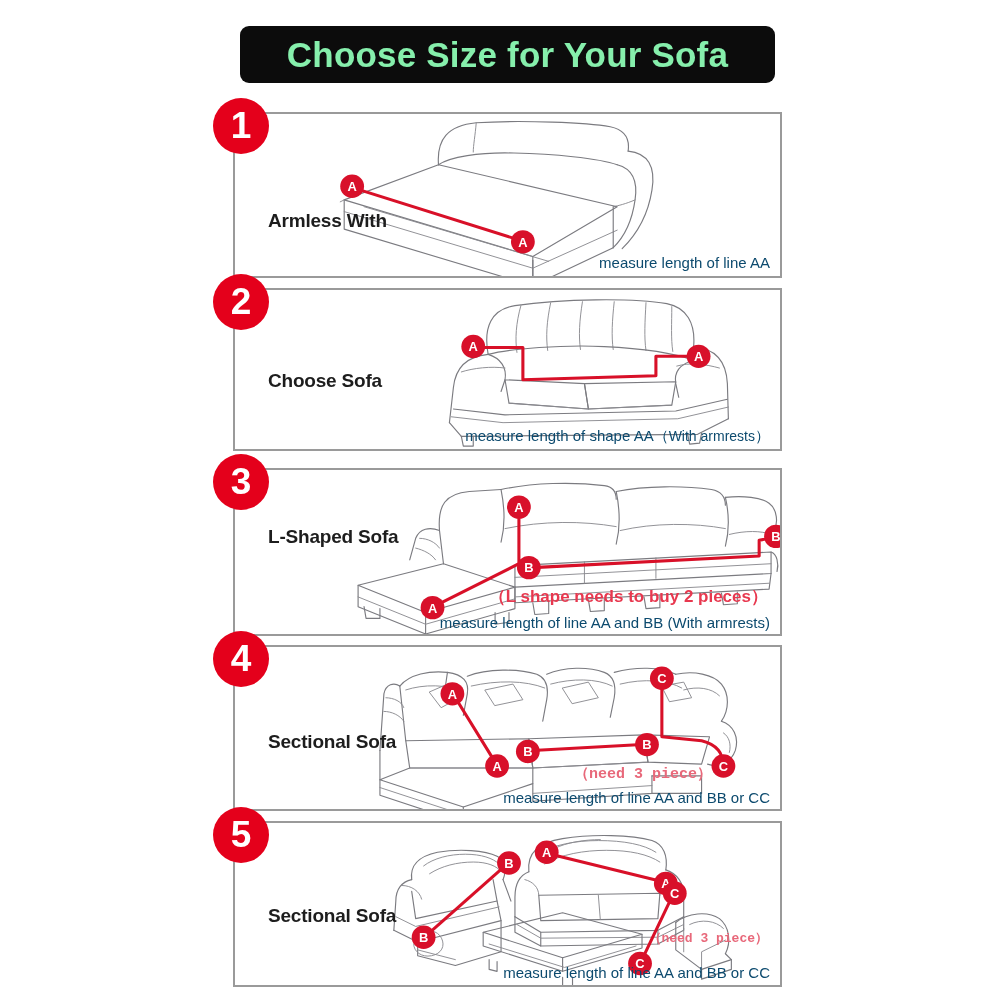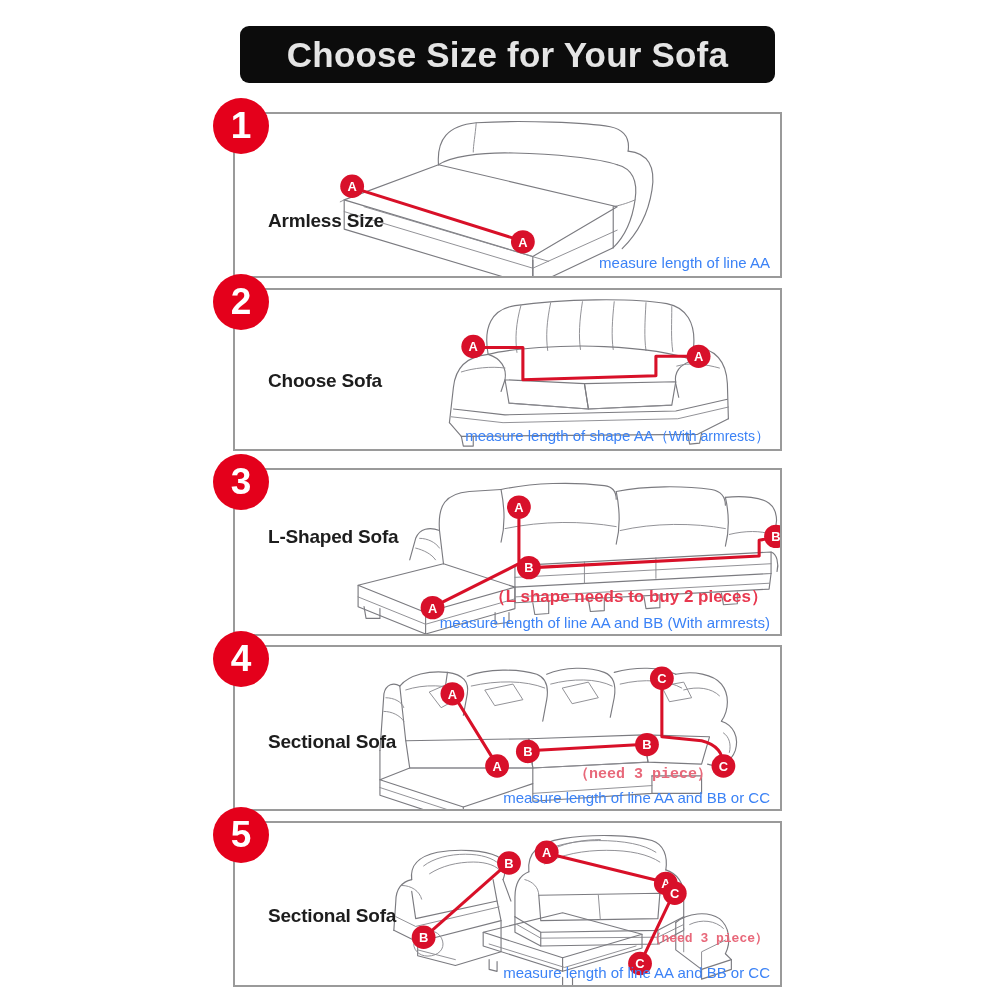--- a/index.html
+++ b/index.html
@@ -23,21 +23,21 @@
     top: 26px;
     width: 535px;
     height: 57px;
     background: #0c0c0c;
     border-radius: 9px;
     display: flex;
     align-items: center;
     justify-content: center;
   }
   .title-text {
-    color: #e5e5e5;
+    color: #86efac;
     font-size: 35px;
     font-weight: bold;
     letter-spacing: 0.2px;
     white-space: nowrap;
   }
 
   
   .row {
     position: absolute;
     left: 233px;
@@ -86,21 +86,21 @@
   .row-1 .row-label { top: 96px; }
   .row-2 .row-label { top: 80px; }
   .row-3 .row-label { top: 56px; }
   .row-4 .row-label { top: 84px; }
   .row-5 .row-label { top: 82px; }
 
   .caption {
     position: absolute;
     right: 10px;
     font-size: 15px;
-    color: #3b82f6;
+    color: #0c4a6e;
     white-space: nowrap;
     text-align: right;
   }
   .row-1 .caption { bottom: 5px; }
   .row-2 .caption { bottom: 3px; }
   .row-3 .caption { bottom: 3px; padding-left: 32px; }
   .row-4 .caption { bottom: 3px; }
   .row-5 .caption { bottom: 4px; }
 
   .caption .mono {
@@ -187,21 +187,21 @@
 
         <path class="ln2" d="M110 88 L106 90"></path>
 
         <path class="measure" d="M120 76 L286 129"></path>
         <circle class="dot" cx="118" cy="74" r="12"></circle>
         <text class="dotletter" x="118" y="79">A</text>
         <circle class="dot" cx="290" cy="131" r="12"></circle>
         <text class="dotletter" x="290" y="136">A</text>
       </svg>
     </div>
-    <div class="row-label">Armless Size</div>
+    <div class="row-label">Armless With</div>
     <div class="caption">
       <span>measure length of line AA</span>
     </div>
   </div>
 
   <div class="row row-2">
     <div class="badge">
       <span>2</span>
     </div>
     <div class="art">

